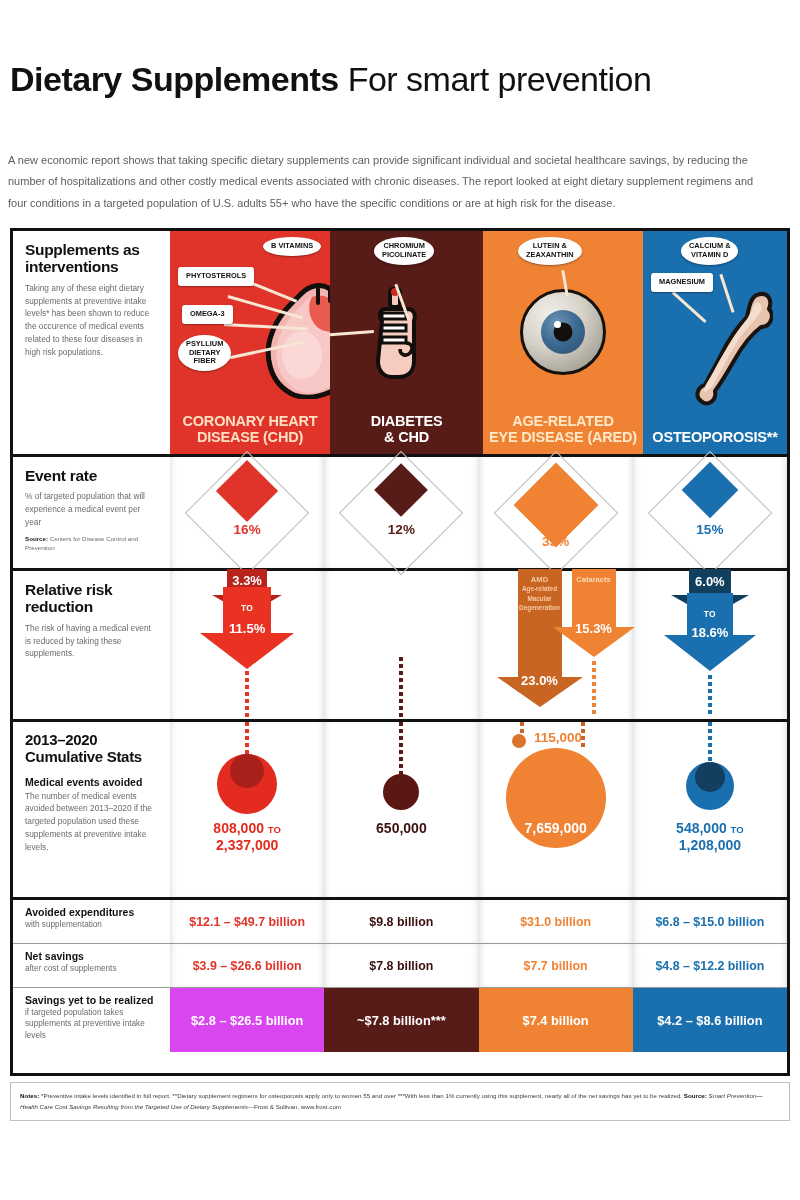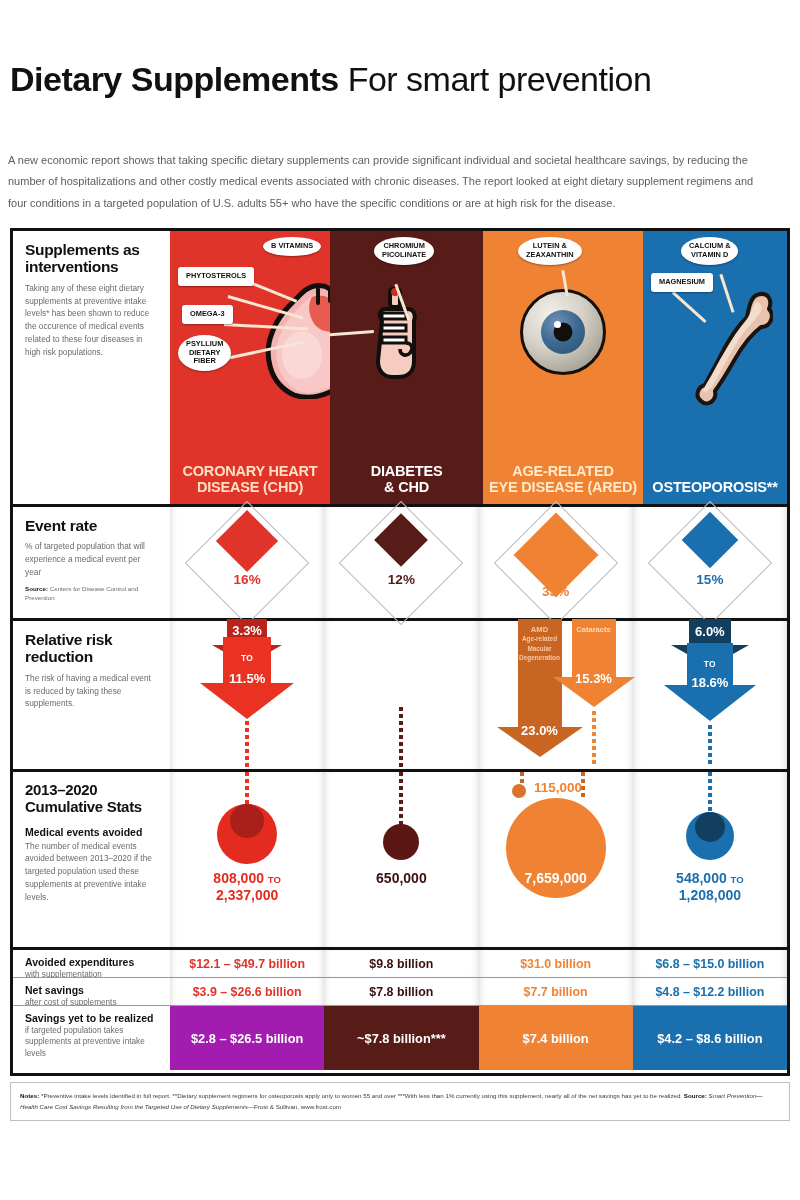--- a/index.html
+++ b/index.html
@@ -29,21 +29,21 @@
   .labelcol { width:157px; flex:0 0 157px; background:#fff; padding:10px 12px 8px 12px;
               position:relative; z-index:5; }
   .datacol  { flex:1 1 0; position:relative; }
 
   .colhead { font-size:15.5px; font-weight:bold; color:#111; line-height:1.12; letter-spacing:-0.3px;}
   .colsub  { font-size:8.3px; color:#6b6b6b; line-height:1.55; margin-top:6px; }
   .colsrc  { font-size:6.2px; color:#6b6b6b; line-height:1.4; margin-top:6px; }
   .colsrc b { color:#222; }
 
   
-  .r1 { height:276px; }
+  .r1 { height:226px; }
   .r1 .panels { display:flex; height:100%; }
   .panel { position:relative; overflow:hidden; }
   .p-chd  { flex:0 0 160px; background:#e0342a; }
   .p-dia  { flex:0 0 153px; background:#571b18; }
   .p-eye  { flex:0 0 160px; background:#ef8333; }
   .p-ost  { flex:1 1 auto;  background:#1a6fae; }
 
   .disease-title { position:absolute; bottom:8px; left:0; right:0; text-align:center;
                    font-size:14.5px; font-weight:bold; line-height:1.15; letter-spacing:-0.2px; }
   .t-chd { color:#ffe0c2; }
@@ -106,21 +106,21 @@
              background-size: 4px 7px; }
 
   
   .r4 { height:178px; }
   .r4 .labelcol { padding-top:10px; }
   .sub-h { font-size:10.5px; font-weight:bold; color:#111; margin-top:10px; }
   .circle { position:absolute; border-radius:50%; }
   .bignum { position:absolute; left:0; right:0; text-align:center; font-weight:bold; line-height:1.2; }
 
   
-  .r5, .r6 { height:28px; }
+  .r5, .r6 { height:44px; }
   .r7 { height:64px; border-bottom:none; }
   .r5 .labelcol, .r6 .labelcol, .r7 .labelcol { padding:6px 12px 4px 12px; }
   .lh { font-size:10.5px; font-weight:bold; color:#111; line-height:1.2; }
   .ls { font-size:8.2px; color:#6b6b6b; line-height:1.45; }
   .moneycell { display:flex; align-items:center; justify-content:center;
                font-size:12.4px; font-weight:bold; height:100%; }
   .r7 .moneycell { color:#fff; font-size:12.8px; }
 
   
   .notes { position:absolute; left:10px; top:1082px; width:780px;
@@ -445,21 +445,21 @@
     </div>
 
     <div class="row r7">
       <div class="rowflex">
         <div class="labelcol">
           <div class="lh">Savings yet to be realized</div>
           <div class="ls">if targeted population takes supplements at preventive intake levels</div>
         </div>
         <div class="datacol">
           <div class="cells">
-            <div class="cell" style="background:#a21caf;">
+            <div class="cell" style="background:#d946ef;">
                 <div class="moneycell">$2.8 – $26.5 billion</div>
               </div>
             <div class="cell" style="background:#571b18;">
                 <div class="moneycell">~$7.8 billion***</div>
               </div>
             <div class="cell" style="background:#ef8333;">
                 <div class="moneycell">$7.4 billion</div>
               </div>
             <div class="cell" style="background:#1a6fae;">
                 <div class="moneycell">$4.2 – $8.6 billion</div>

